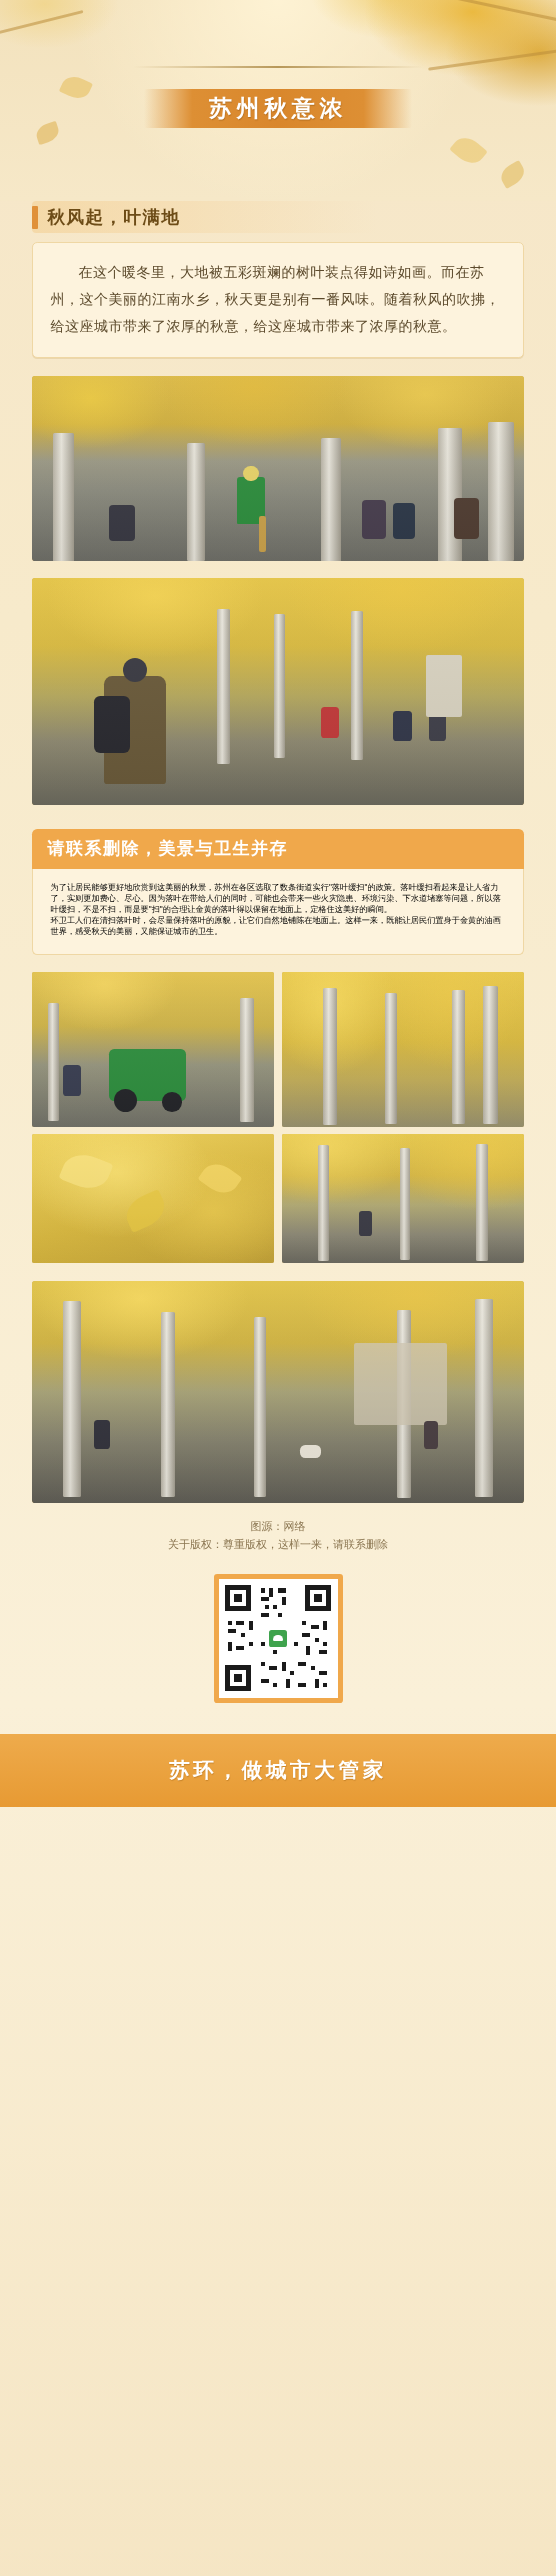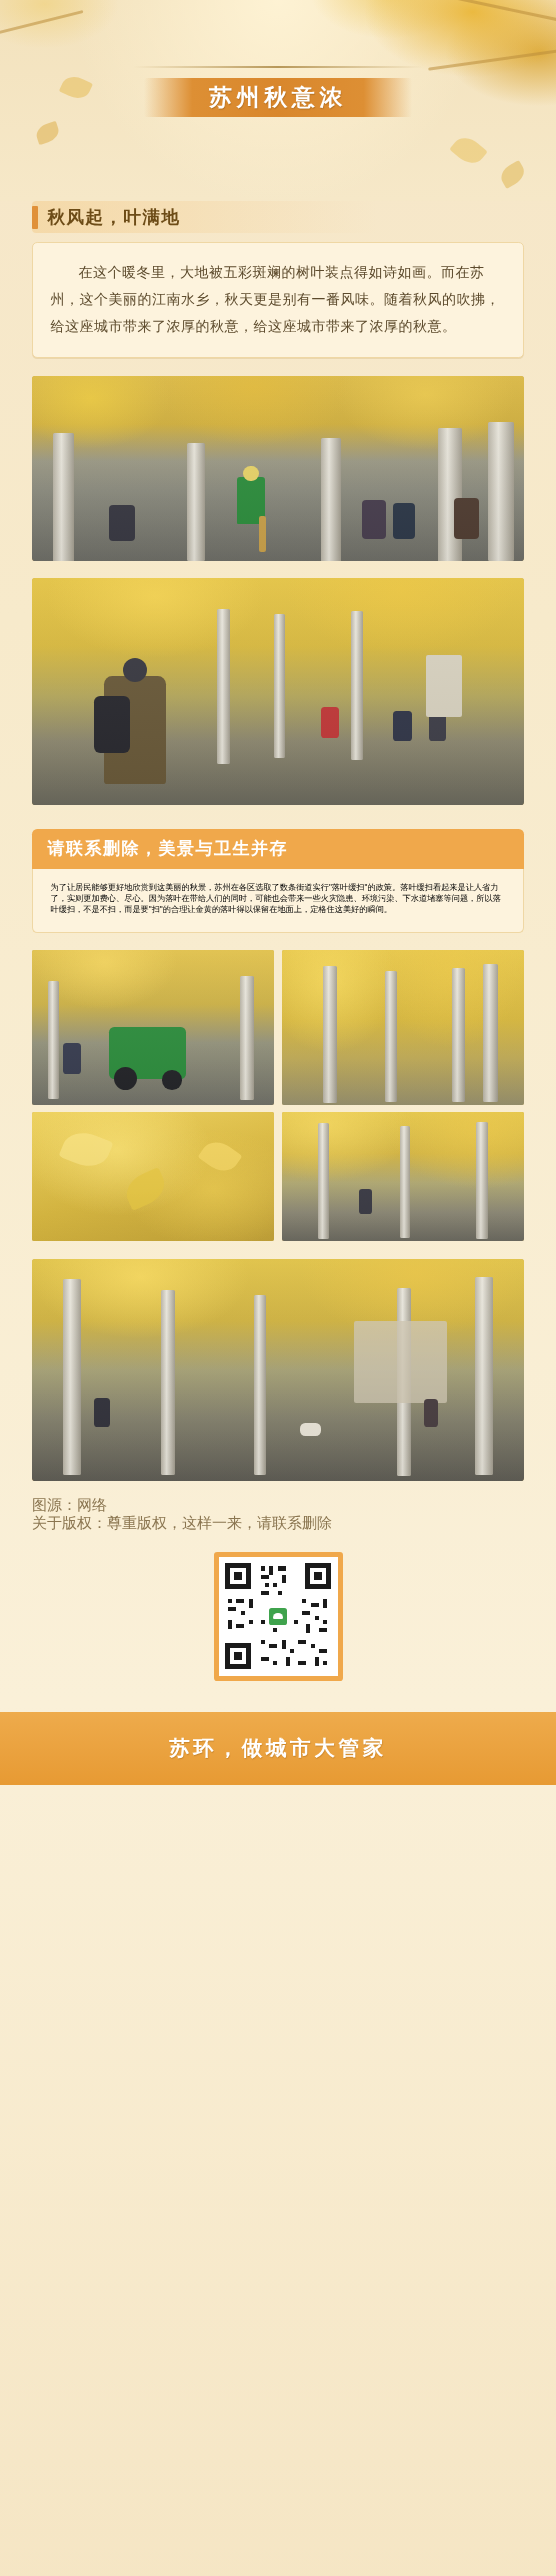--- a/index.html
+++ b/index.html
@@ -62,21 +62,21 @@
     top: 66px;
     left: 50%;
     transform: translateX(-50%);
     width: 289px;
     height: 2.1px;
     background: linear-gradient(90deg, rgba(160,120,40,0), #9b7327, rgba(160,120,40,0));
     opacity: .7;
   }
   .subtitle-band {
     position: absolute;
-    top: 78px;
+    top: 89px;
     left: 50%;
     transform: translateX(-50%);
     width: 268px;
     height: 39px;
     background: linear-gradient(90deg, rgba(224,142,52,0) 0%, #dd8f34 18%, #d9872c 50%, #dd8f34 82%, rgba(224,142,52,0) 100%);
     border-radius: 3.1px;
     display: flex;
     align-items: center;
     justify-content: center;
   }
@@ -246,23 +246,24 @@
     background:
       radial-gradient(ellipse 155px 88px at 22% 8%, #f2d459, rgba(242,212,89,0) 70%),
       radial-gradient(ellipse 165px 93px at 78% 6%, #e6c243, rgba(230,194,67,0) 70%),
       linear-gradient(180deg, #dfc145 0%, #cfb240 28%, #a8a377 50%, #86836f 72%, #615f57 100%);
     position:absolute; inset:0;
   }
 
   
   .credits {
     margin: 15.5px 32px 0 32px;
-    font-size: 15px;
+    font-size: 11px;
     line-height: 17.5px;
     color: #8a7550;
+    text-align: center;
   }
 
   
   .qr-block {
     margin: 20.6px auto 0 auto;
     width: 129px;
     height: 129px;
     background: #fff;
     border: 5.2px solid #f0a84b;
     border-radius: 3.1px;
@@ -400,20 +401,21 @@
   </div>
 </div>
 
 <div style="height:24px;"></div>
 
 <div class="card-orange">
   <div class="headline">请联系删除，美景与卫生并存</div>
 </div>
 <div class="card-attached">
   <p>为了让居民能够更好地欣赏到这美丽的秋景，苏州在各区选取了数条街道实行"落叶缓扫"的政策。落叶缓扫看起来是让人省力了，实则更加费心、尽心。因为落叶在带给人们的同时，可能也会带来一些火灾隐患、环境污染、下水道堵塞等问题，所以落叶缓扫，不是不扫，而是要"扫"的合理让金黄的落叶得以保留在地面上，定格住这美好的瞬间。</p>
+  <p>环卫工人们在清扫落叶时，会尽量保持落叶的原貌，让它们自然地铺陈在地面上。这样一来，既能让居民们置身于金黄的油画世界，感受秋天的美丽，又能保证城市的卫生。</p>
 </div>
 
 <div class="photo-wrap">
   <div class="photo-grid">
     <div class="photo" style="height:155px;">
       <div class="scene">
         <div class="s-tractor"></div>
         <div class="trunk" style="left:15.5px; top:31px; width:11.3px; height:118px;"></div>
         <div class="trunk" style="right:20.6px; top:26px; width:13.4px; height:124px;"></div>
         <div class="blob" style="left:77px;top:77px;width:77px;height:52px;background:#2f8f3f;border-radius:5.2px;"></div>

